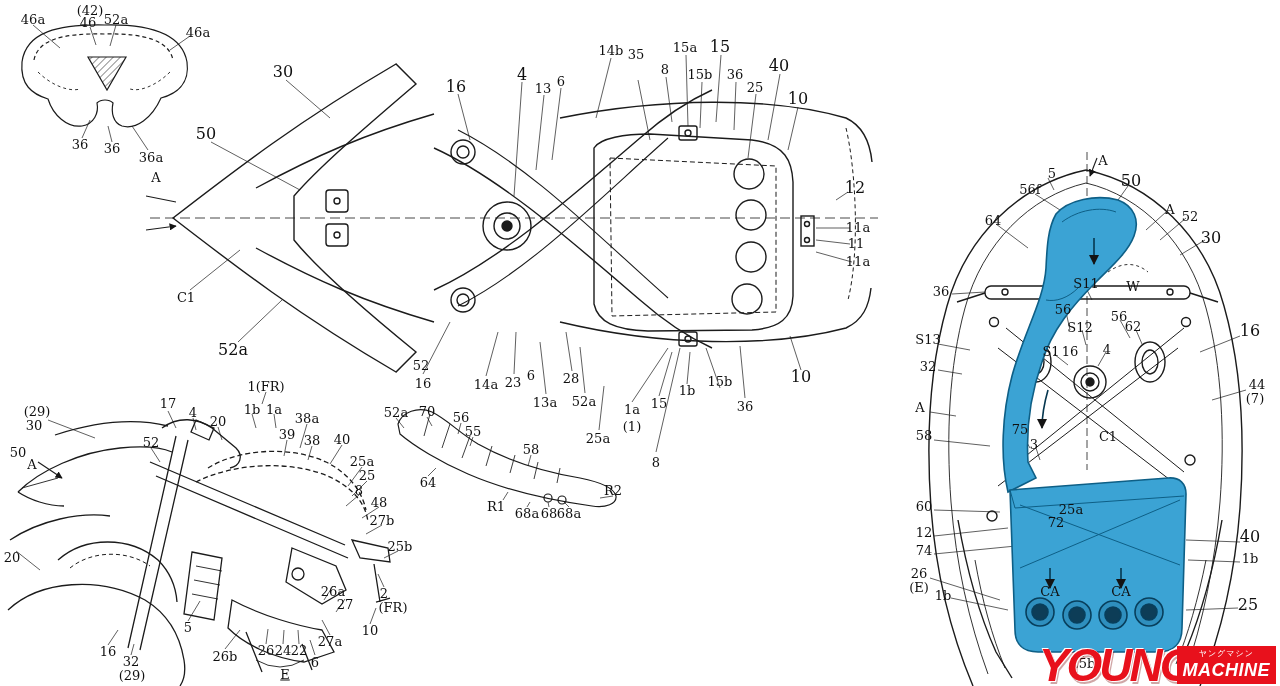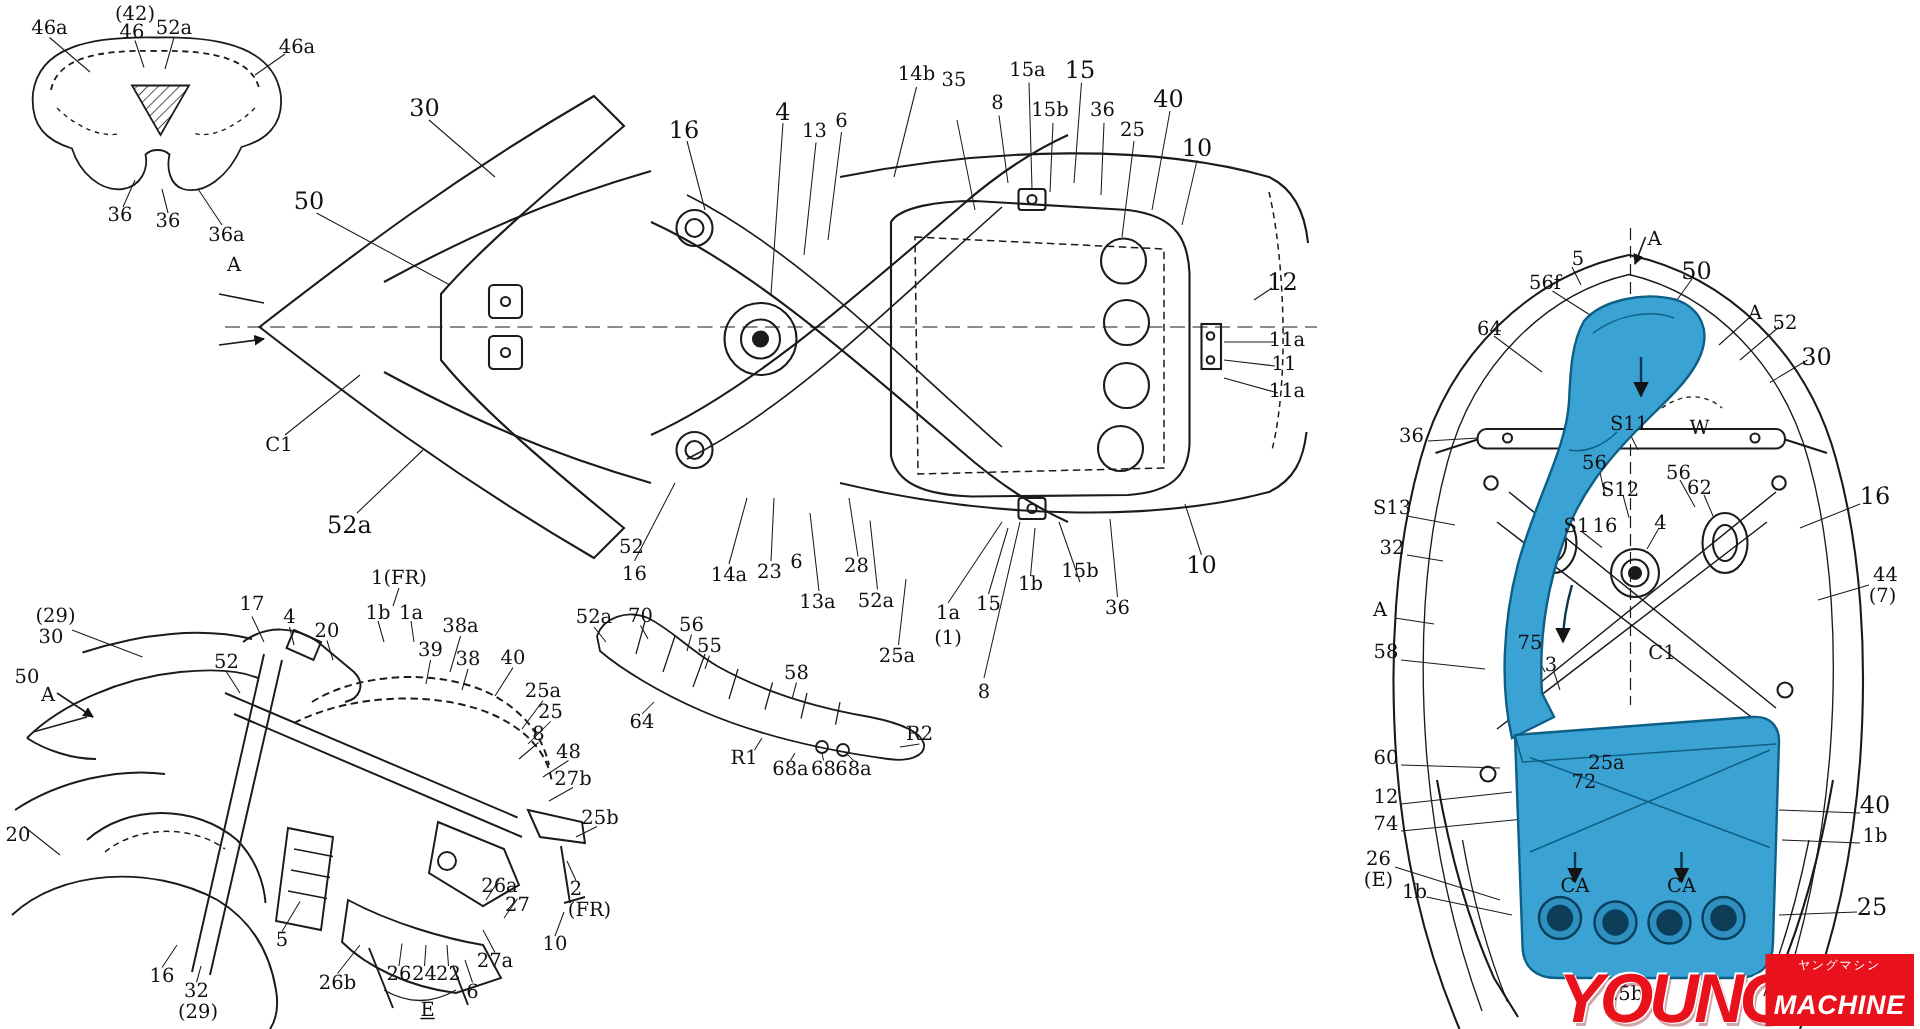--- a/index.html
+++ b/index.html
@@ -20,21 +20,21 @@
     display:flex; justify-content:center; }
   #air-arrow .air-text { font-family:"Liberation Sans", sans-serif; font-weight:900;
     font-size:27px; color:#111; margin-top:5px; letter-spacing:1px; }
 
   
   #logo { position:absolute; right:4px; bottom:2px; display:flex; align-items:flex-end;
           font-family:"Liberation Sans", sans-serif; }
   .logo-young { color:#e8111c; font-size:46px; font-weight:900; font-style:italic;
     letter-spacing:-3px; line-height:0.8; text-shadow:1px 1px 0 #fff, -1px -1px 0 #fff, 2px 3px 0 rgba(120,0,0,.35); }
   .logo-badge { background:#e8111c; color:#fff; padding:2px 6px 3px 6px; margin-left:-16px;
-    display:flex; flex-direction:column; align-items:center; gap:11px; }
+    display:flex; flex-direction:column; align-items:center; gap:1px; }
   .logo-jp { font-size:8px; letter-spacing:1px; }
   .logo-machine { font-size:18px; font-weight:800; font-style:italic; letter-spacing:.5px; }
 </style>
 </head>
 <body>
 
 <div id="stage">
 
   <svg id="art" width="1280" height="686" viewBox="0 0 1280 686">
     <defs>

